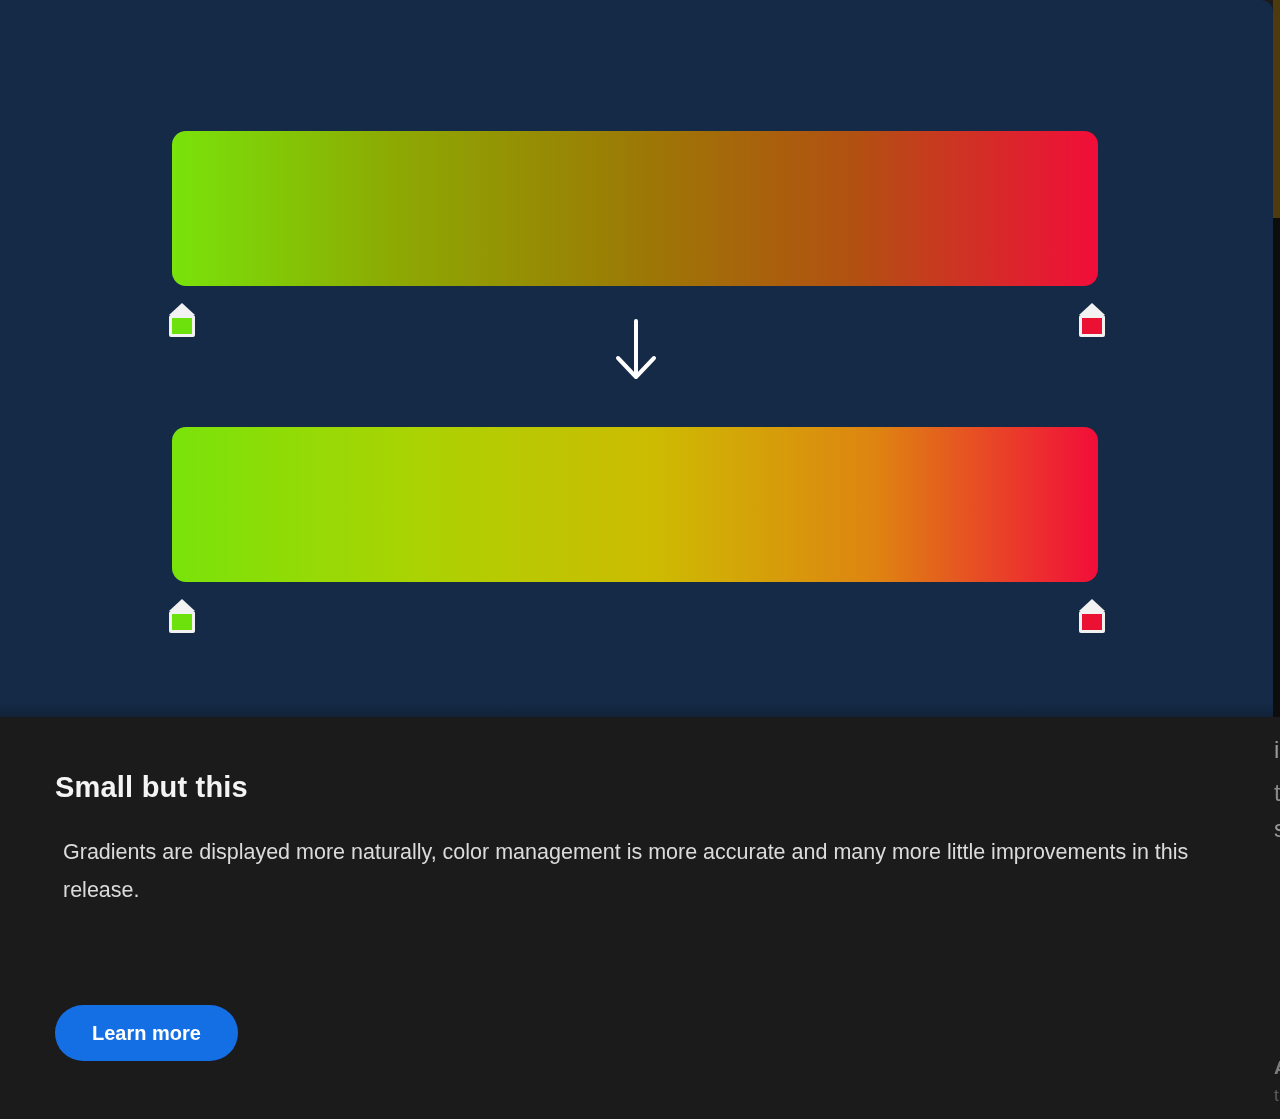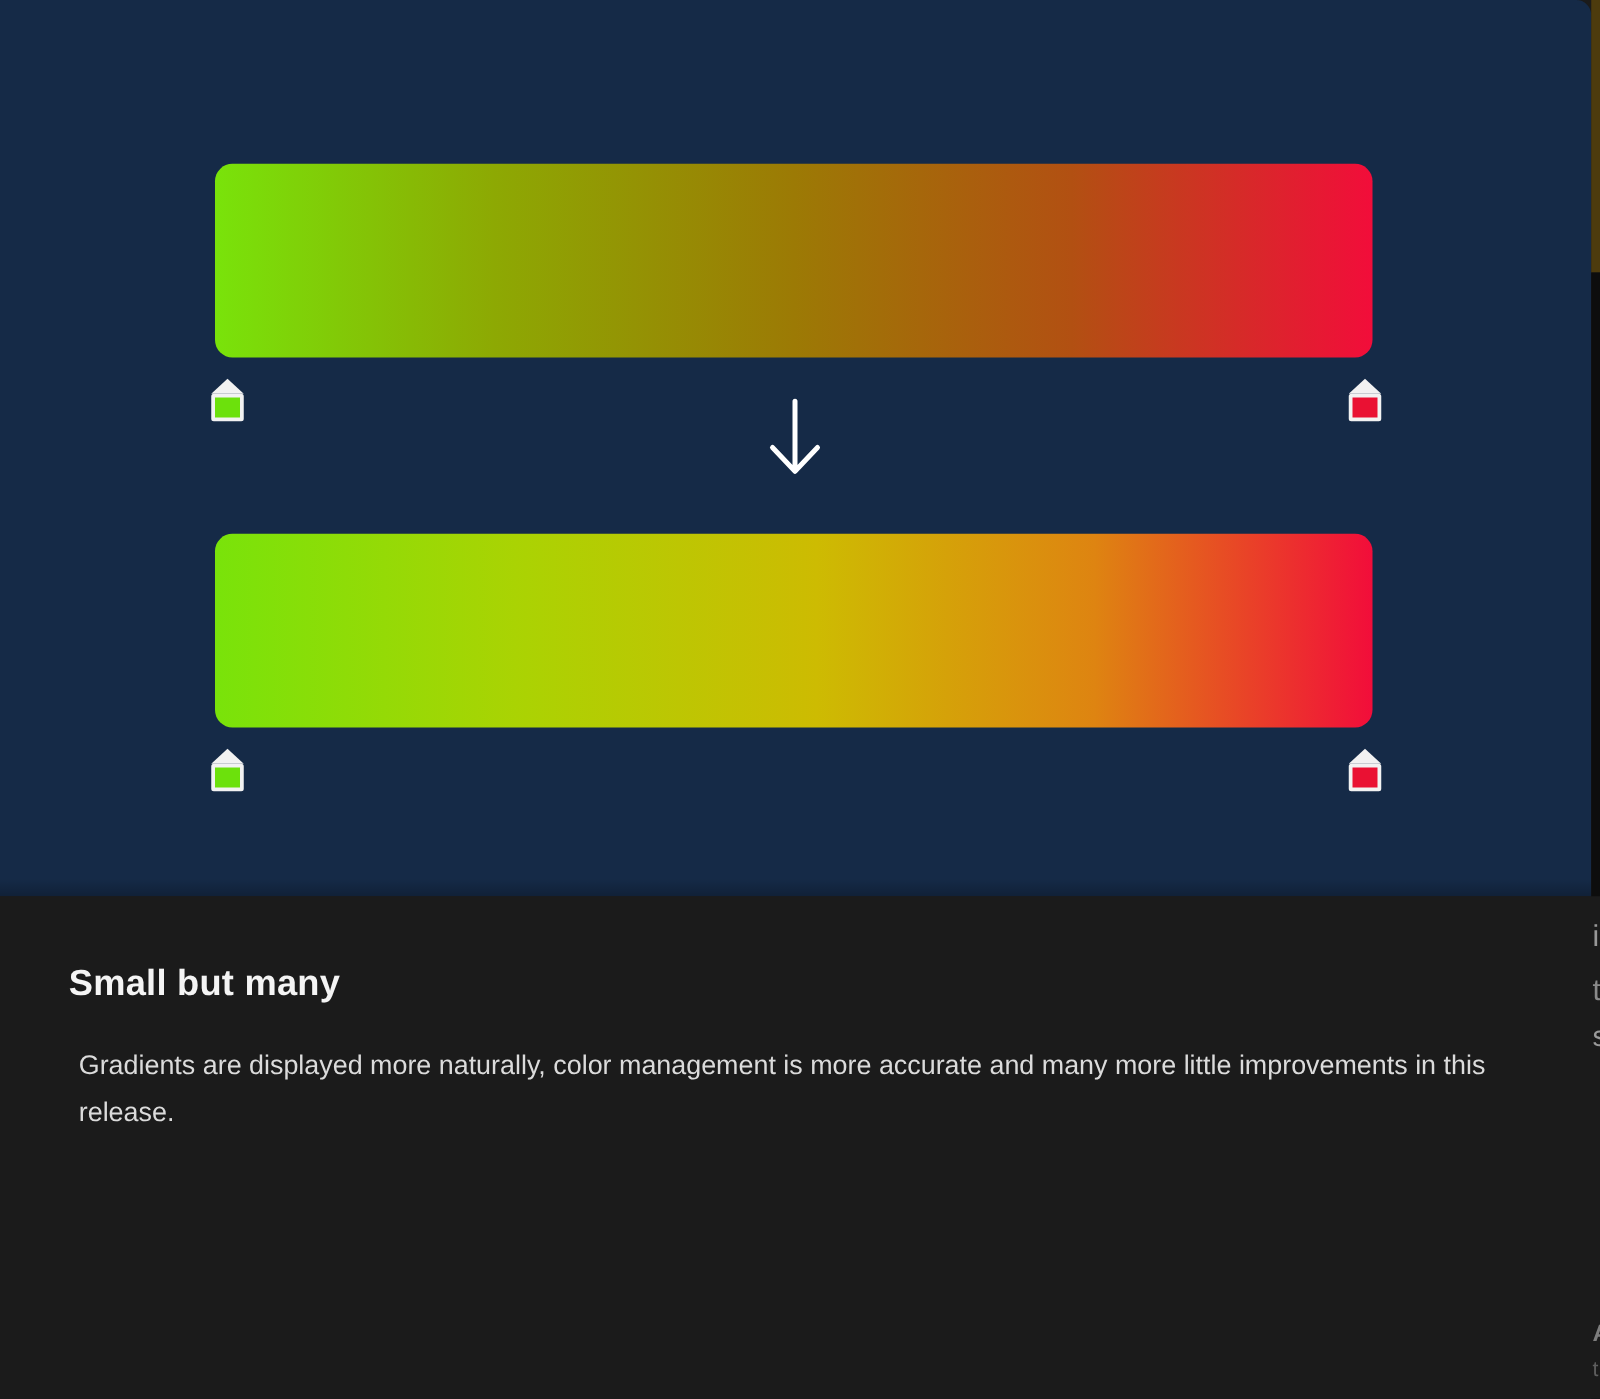--- a/index.html
+++ b/index.html
@@ -133,21 +133,22 @@
   <div class="marker m-bot-right">
     <div class="roof"></div>
     <div class="swatch" style="background: rgb(234, 17, 51);"></div>
   </div>
 </div>
 
 <div class="edge-strip-top" style="background: rgb(77, 59, 13);"></div>
 <div class="edge-strip-bottom"></div>
 
 <div class="content">
-  <h1 class="heading">Small but many</h1>
+  <h1 class="heading">Small but this</h1>
   <p class="body-text">Gradients are displayed more naturally, color management is more accurate and many more little improvements in this release.</p>
+  <button class="cta" style="background: rgb(20, 111, 229);">Learn more</button>
 </div>
 
 <span class="fragment frag-1">i</span>
 <span class="fragment frag-2">t</span>
 <span class="fragment frag-3">s</span>
 <span class="fragment frag-4">A</span>
 <span class="fragment frag-5">t</span>
 
 </body></html>

